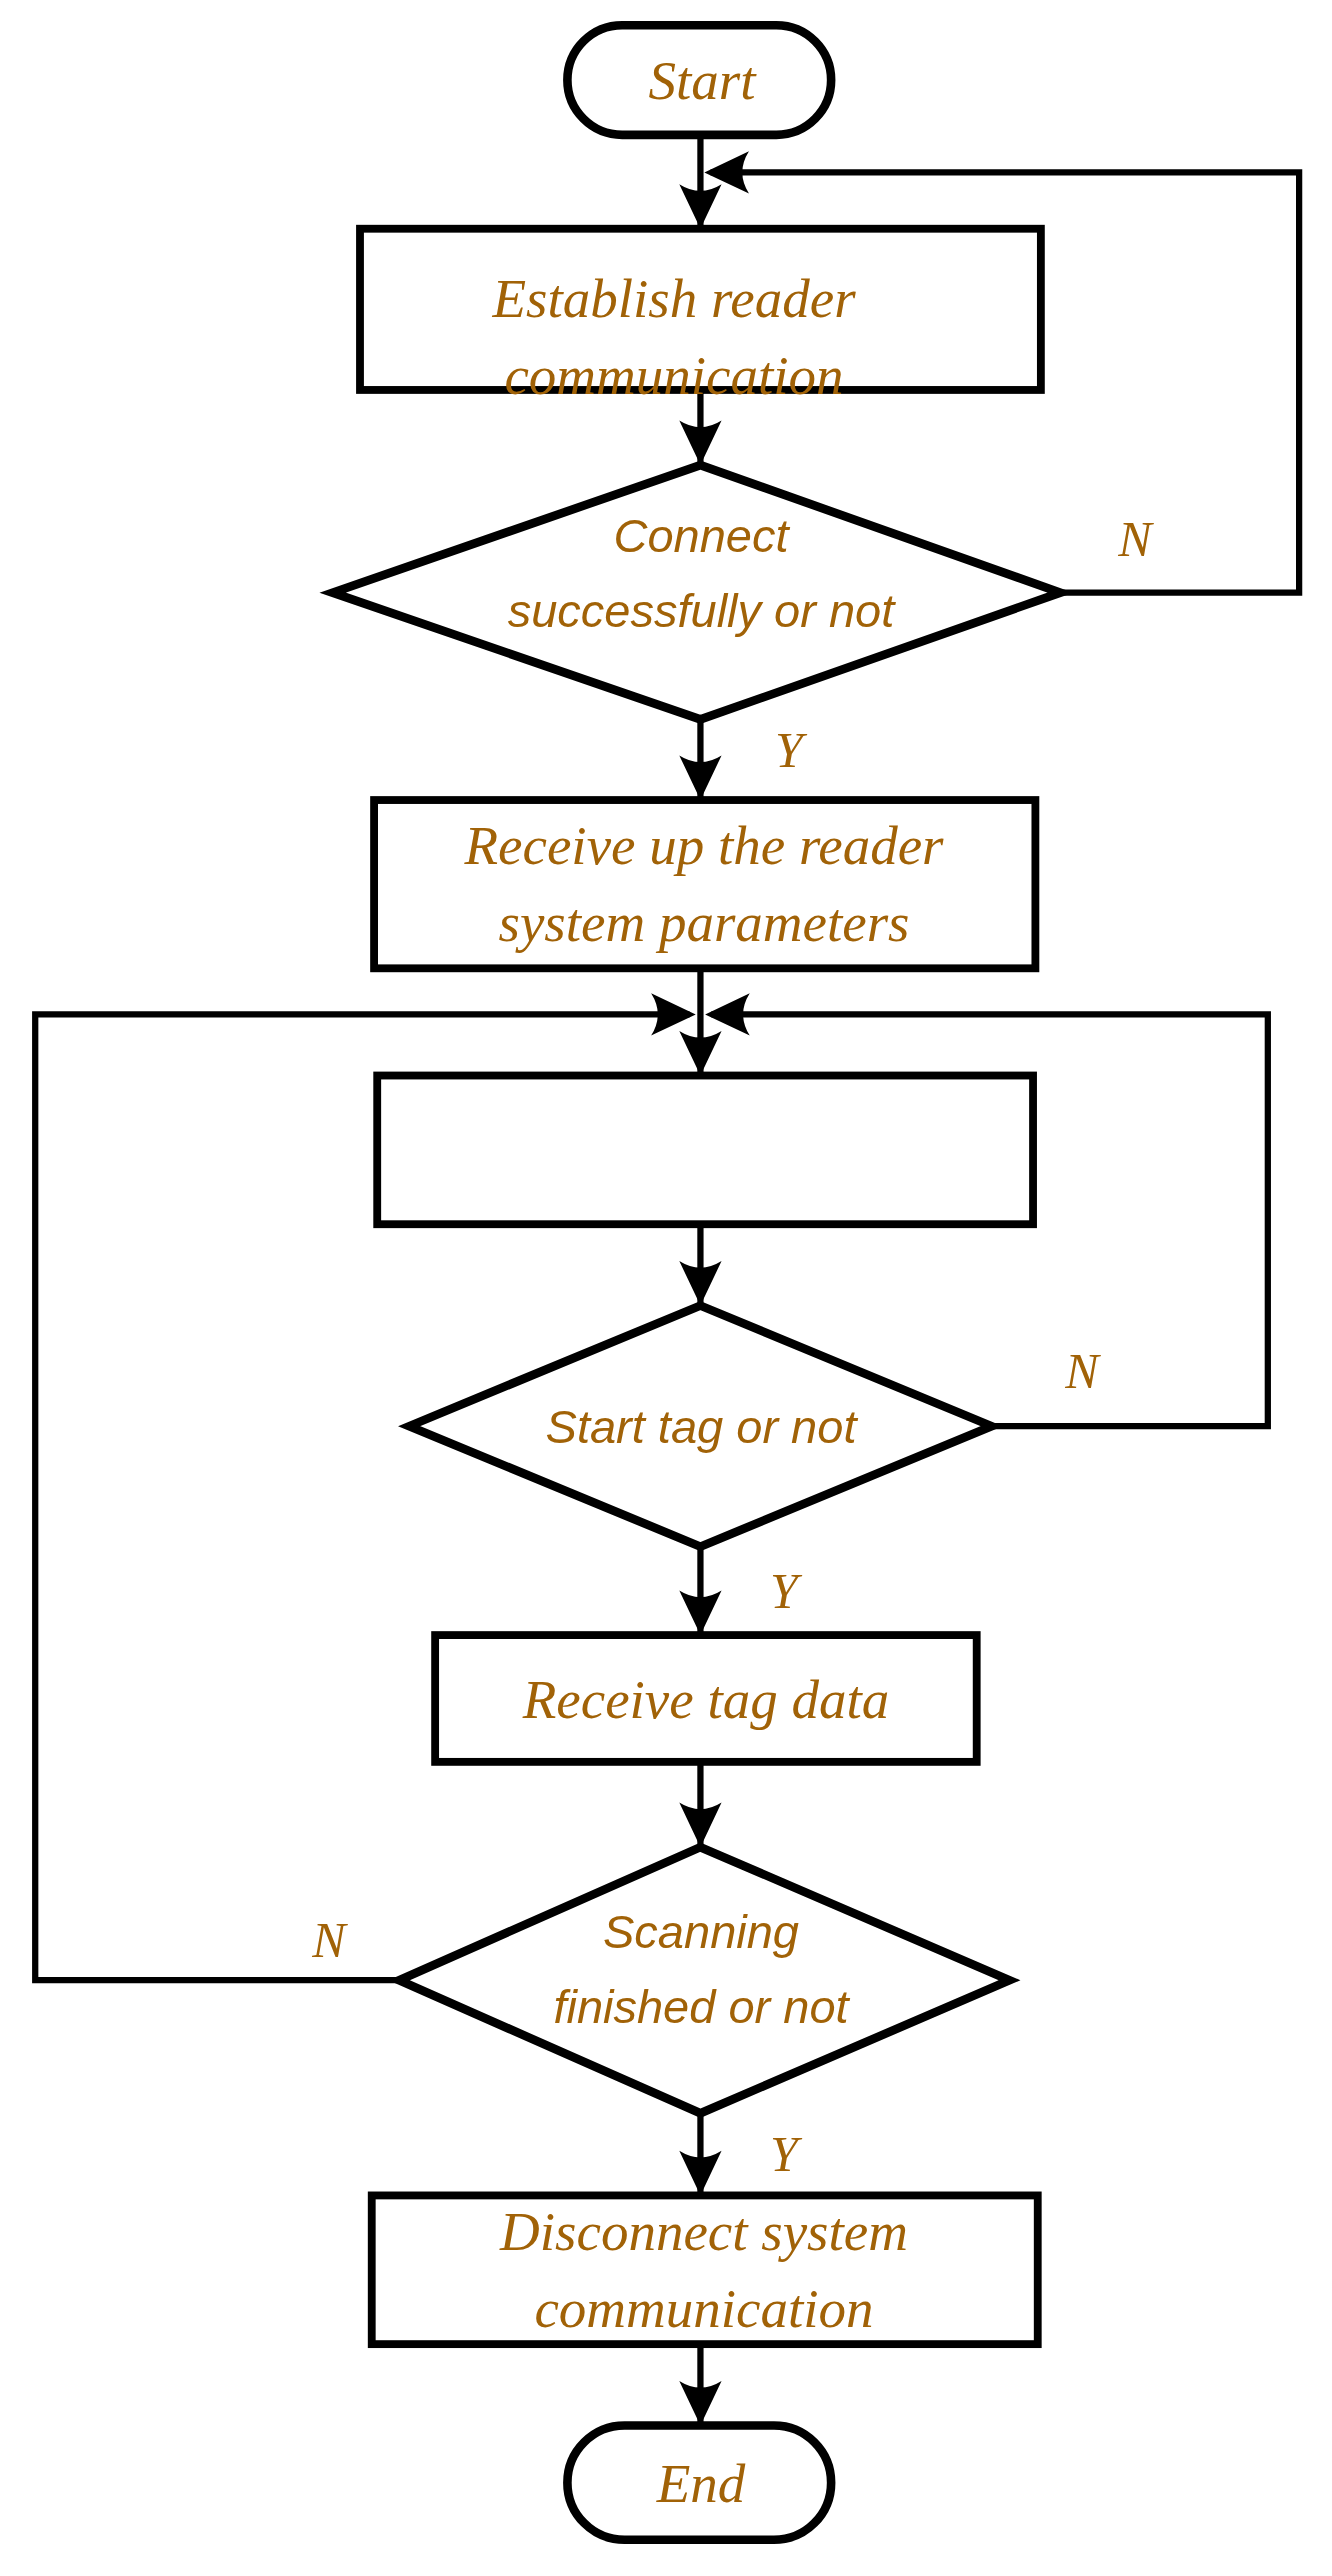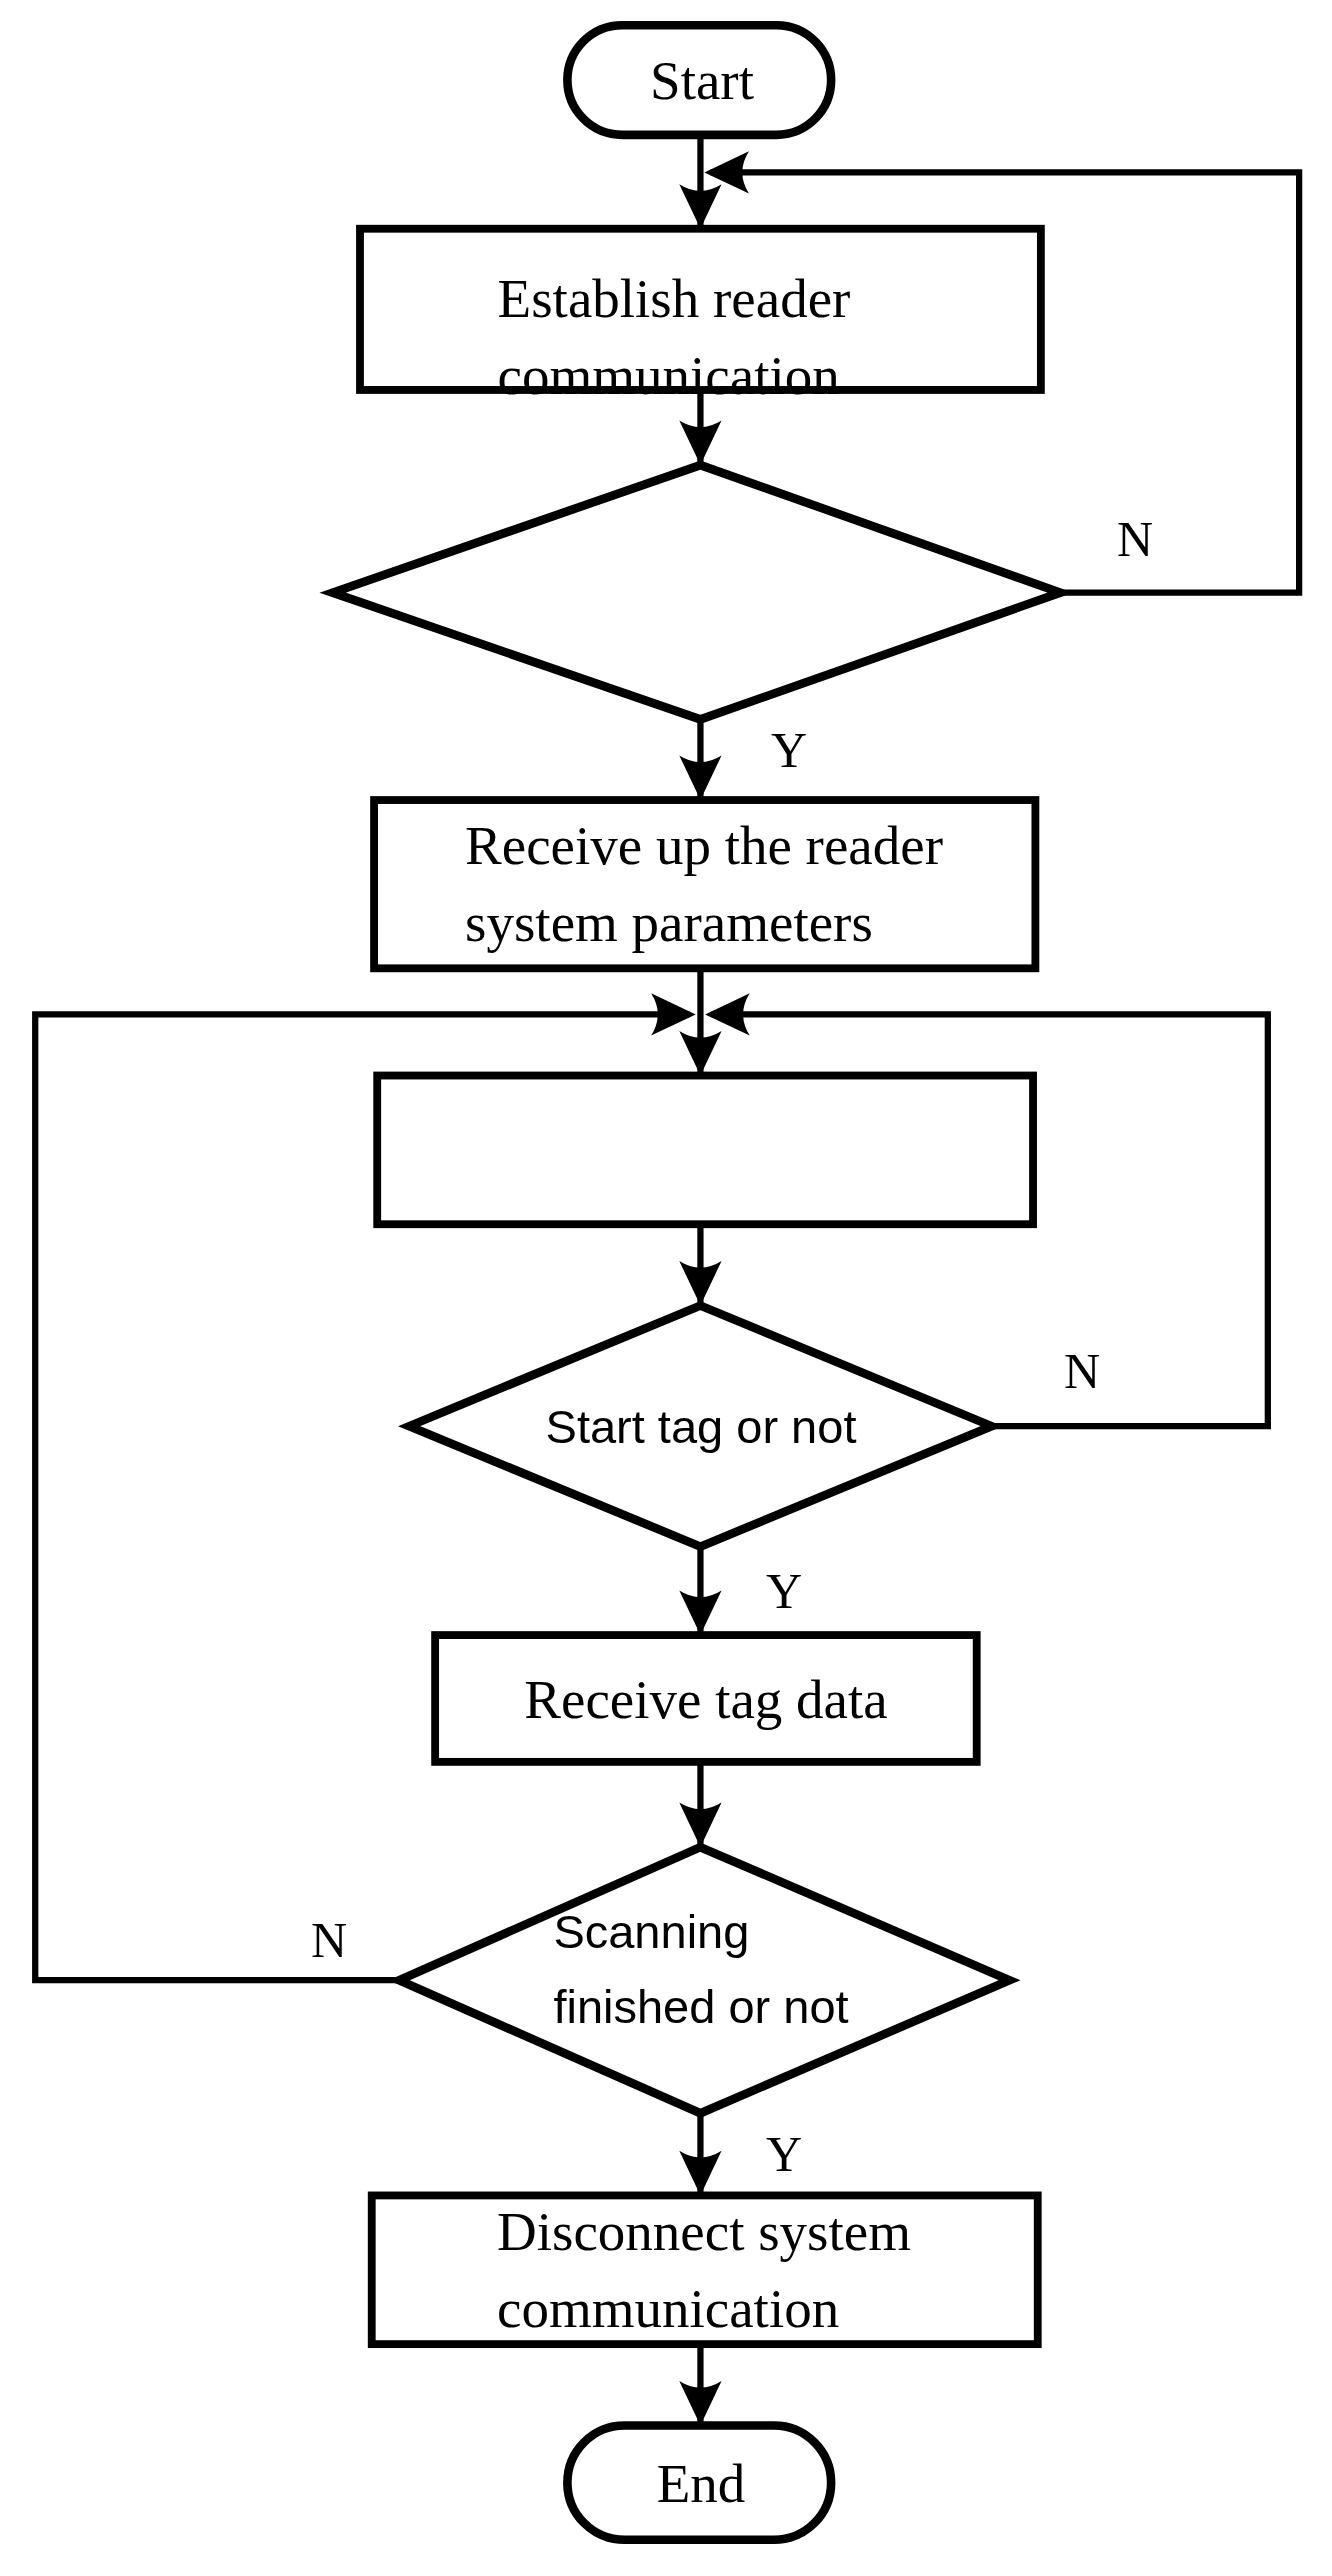--- a/index.html
+++ b/index.html
@@ -7,23 +7,24 @@
     position: relative;
     width: 1332px;
     height: 2576px;
     background: #ffffff;
     overflow: hidden;
   }
   #flowchart svg { position: absolute; left: 0; top: 0; }
   .lbl {
     position: absolute;
     transform: translate(-50%, -50%);
-    text-align: left;
-    color: #000000;
+    text-align: center;
+    color: #a16207;
     white-space: nowrap;
+    font-style: italic;
   }
   .serif {
     font-family: "Liberation Serif", "DejaVu Serif", serif;
     font-size: 55px;
     line-height: 77px;
   }
   .sans {
     font-family: "Liberation Sans", "DejaVu Sans", sans-serif;
     font-size: 47px;
     line-height: 75px;
@@ -88,20 +89,24 @@
 
   <div class="lbl serif" style="left:702px; top:80px;">
     <span class="line">Start</span>
   </div>
 
   <div class="lbl serif" style="left:674px; top:309px;margin-top:28px;">
     <span class="line">Establish reader</span>
     <span class="line">communication</span>
   </div>
 
+  <div class="lbl sans" style="left:701px; top:573px;">
+    <span class="line">Connect</span>
+    <span class="line">successfully or not</span>
+  </div>
 
   <div class="lbl edge" style="left:1135px; top:539px;">
     <span>N</span>
   </div>
 
   <div class="lbl edge" style="left:789px; top:750px;">
     <span>Y</span>
   </div>
 
   <div class="lbl serif" style="left:704px; top:884px;">

